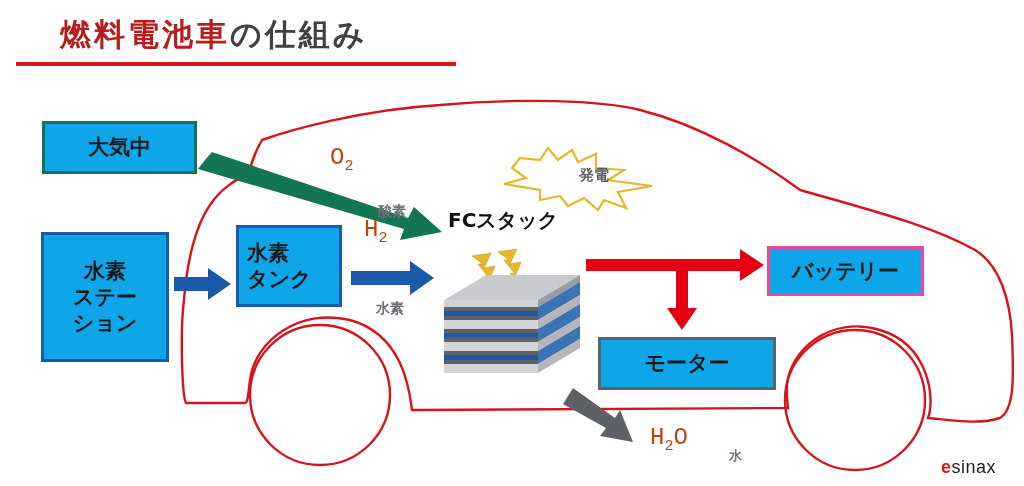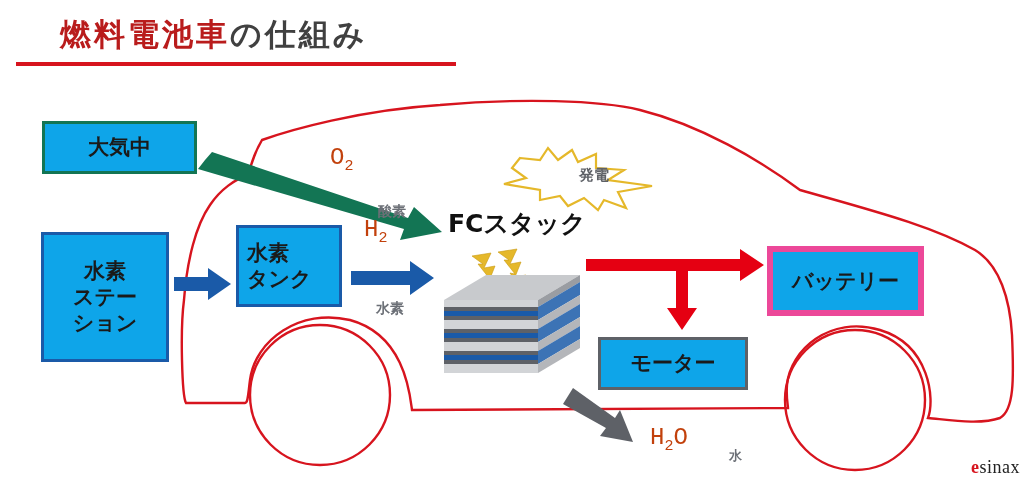--- a/index.html
+++ b/index.html
@@ -9,22 +9,22 @@
   .title .red { color:#b91c1c;margin-left:40px; }
   .title .dark { color:#404040; }
   .underline { position:absolute; left:16px; top:62px; width:440px; height:4px; background:#d7141e; }
   svg.scene { position:absolute; left:0; top:0; }
   .box { position:absolute; background:#0ea5e9; box-sizing:border-box; display:flex; align-items:center; justify-content:center;
          font-weight:bold; color:#1a1a1a; text-align:center; line-height:1.25; }
   .lbl { position:absolute; white-space:nowrap; }
   .chem { font-size:24px; color:#c2410c; font-family:Liberation Mono, monospace; }
   .chem sub { font-size:15px; }
   .jp-gray { font-size:14px; color:#6b6f76; font-weight:bold; }
-  .fc { font-size:25px; font-weight:bold; color:#111; }
-  .logo { position:absolute; right:4px; bottom:8px; font-size:18px; font-family:Liberation Serif, serif; color:#222; letter-spacing:0.5px; }
+  .fc { font-size:20px; font-weight:bold; color:#111; }
+  .logo { position:absolute; right:28px; bottom:8px; font-size:18px; font-family:Liberation Sans, sans-serif; color:#222; letter-spacing:0.5px; }
   .logo .e { color:#d7141e; font-weight:bold; }
 </style>
 </head>
 <body>
 
 <div class="title">
   <span class="red">燃料電池車</span><span class="dark">の仕組み</span>
 </div>
 <div class="underline"></div>
 
@@ -94,25 +94,25 @@
   <span>水素</span>
   <span>ステー</span>
   <span>ション</span>
 </div>
 
 <div class="box" style="left:236px; top:225px; width:106px; height:82px; border:3px solid #1a5aa8; font-size:21px; flex-direction:column; align-items:flex-start; padding-left:8px;">
   <span>水素</span>
   <span>タンク</span>
 </div>
 
-<div class="box" style="left:767px; top:246px; width:157px; height:70px; border:6px solid #ec4899; font-size:21px;">
+<div class="box" style="left:767px; top:246px; width:157px; height:50px; border:3px solid #ec4899; font-size:21px;">
   <span>バッテリー</span>
 </div>
 
-<div class="box" style="left:598px; top:337px; width:150px; height:53px; border:3px solid #5e6167; font-size:21px;">
+<div class="box" style="left:598px; top:337px; width:178px; height:53px; border:3px solid #5e6167; font-size:21px;">
   <span>モーター</span>
 </div>
 
 <div class="lbl chem" style="left:330px; top:144px;">
   <span>O</span><sub>2</sub>
 </div>
 <div class="lbl jp-gray" style="left:378px; top:160px;margin-top:43px;">酸素</div>
 
 <div class="lbl chem" style="left:364px; top:216px;">
   <span>H</span><sub>2</sub>

